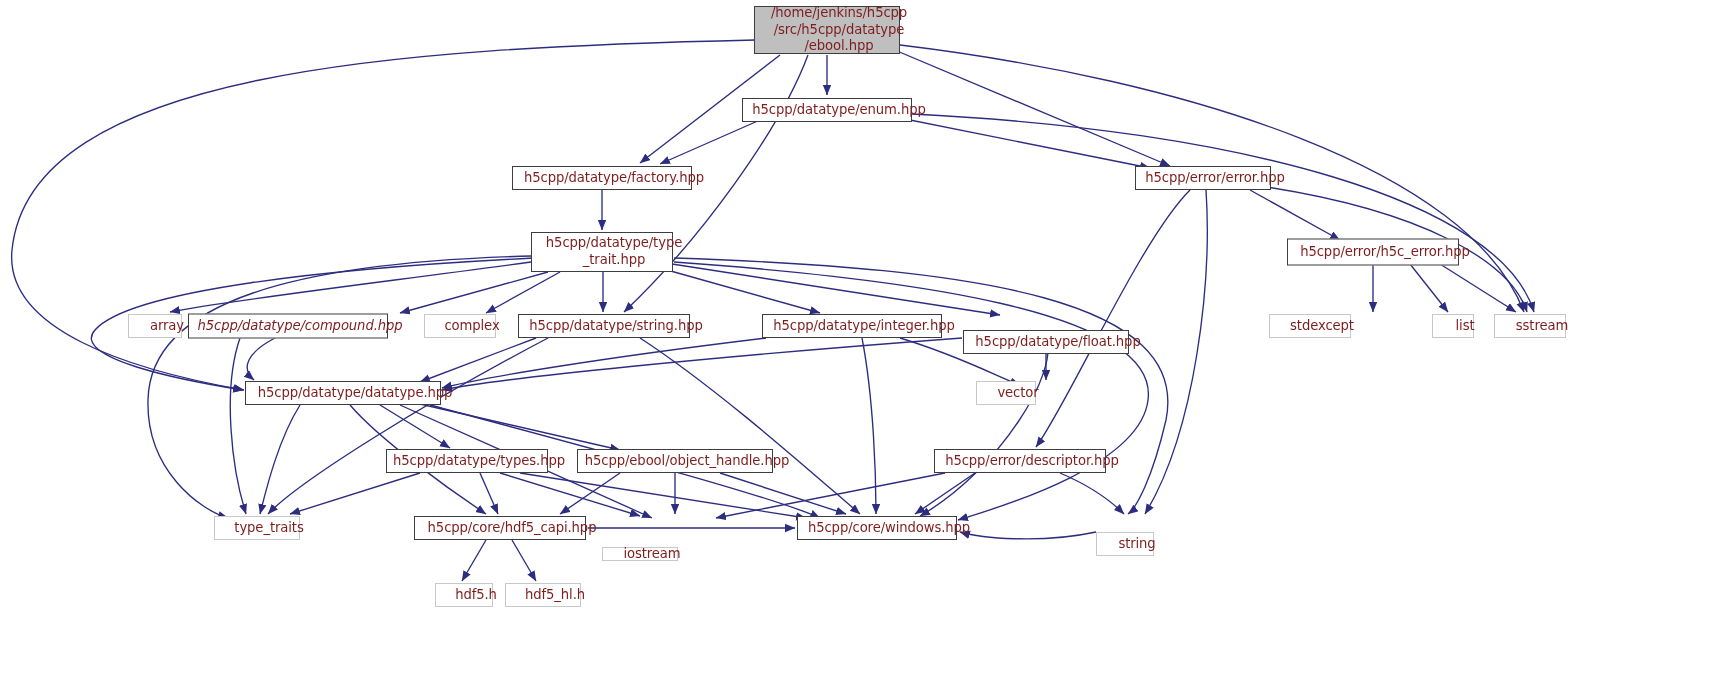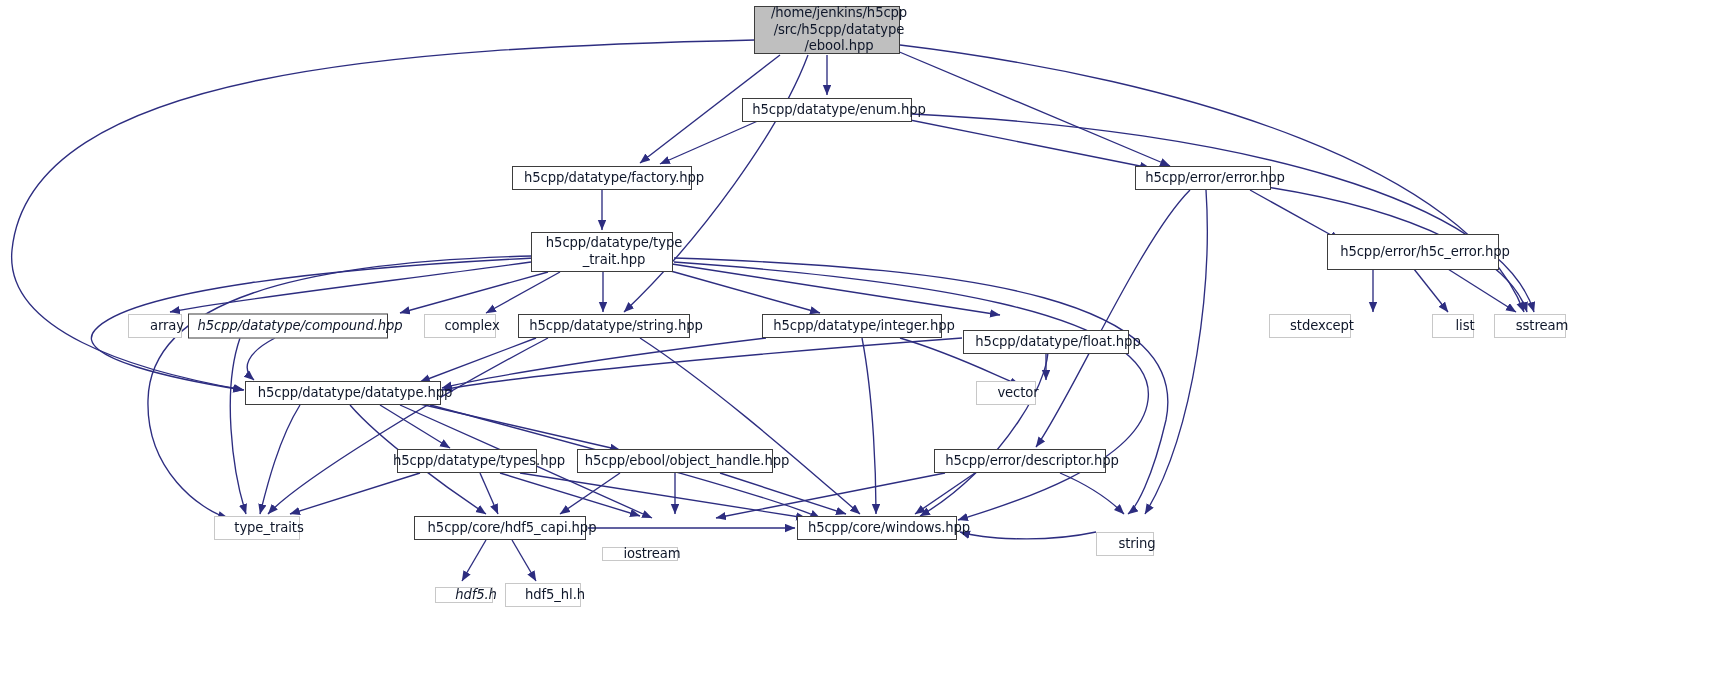--- a/index.html
+++ b/index.html
@@ -26,21 +26,21 @@
   .node {
     position: absolute;
     box-sizing: border-box;
     display: flex;
     align-items: center;
     justify-content: center;
     text-align: center;
     line-height: 1.12;
     white-space: pre;
     background: #ffffff;
-    color: #0f172a;
+    color: #7f1d1d;
     font-size: 13.2px;
     letter-spacing: -0.1px;
     transform: translate(-50%, -50%);
     padding-left: 24px;
   }
   
   .node.hdr {            
     border: 1.6px solid #3d3d3d;
   }
   .node.sys {            
@@ -127,36 +127,36 @@
   </svg>
   <div id="nodes">
       <div class="node root multiline" style="left: 827px; top: 30px; width: 146px; height: 48px;">/home/jenkins/h5cpp
 /src/h5cpp/datatype
 /ebool.hpp</div>
       <div class="node hdr" style="left: 827px; top: 110px; width: 170px; height: 24px;">h5cpp/datatype/enum.hpp</div>
       <div class="node hdr" style="left: 602px; top: 178px; width: 180px; height: 24px;">h5cpp/datatype/factory.hpp</div>
       <div class="node hdr" style="left: 1203px; top: 178px; width: 136px; height: 24px;">h5cpp/error/error.hpp</div>
       <div class="node hdr multiline" style="left: 602px; top: 252px; width: 142px; height: 40px;">h5cpp/datatype/type
 _trait.hpp</div>
-      <div class="node hdr" style="left: 1373px; top: 252px; width: 172px; height: 36px; margin-left: 40px;">h5cpp/error/h5c_error.hpp</div>
+      <div class="node hdr" style="left: 1373px; top: 252px; width: 172px; height: 27px;">h5cpp/error/h5c_error.hpp</div>
       <div class="node sys" style="left: 155px; top: 326px; width: 54px; height: 24px;">array</div>
       <div class="node hdr" style="left: 288px; top: 326px; width: 200px; height: 25px; font-style: italic;">h5cpp/datatype/compound.hpp</div>
       <div class="node sys" style="left: 460px; top: 326px; width: 72px; height: 24px;">complex</div>
       <div class="node hdr" style="left: 604px; top: 326px; width: 172px; height: 24px;">h5cpp/datatype/string.hpp</div>
       <div class="node hdr" style="left: 852px; top: 326px; width: 180px; height: 24px;">h5cpp/datatype/integer.hpp</div>
       <div class="node hdr" style="left: 1046px; top: 326px; width: 166px; height: 24px; margin-top: 16px;">h5cpp/datatype/float.hpp</div>
       <div class="node sys" style="left: 1310px; top: 326px; width: 82px; height: 24px;">stdexcept</div>
       <div class="node sys" style="left: 1453px; top: 326px; width: 42px; height: 24px;">list</div>
       <div class="node sys" style="left: 1530px; top: 326px; width: 72px; height: 24px;">sstream</div>
       <div class="node hdr" style="left: 343px; top: 393px; width: 196px; height: 24px;">h5cpp/datatype/datatype.hpp</div>
       <div class="node sys" style="left: 1006px; top: 393px; width: 60px; height: 24px;">vector</div>
-      <div class="node hdr" style="left: 467px; top: 461px; width: 140px; height: 24px;">h5cpp/datatype/types.hpp</div>
+      <div class="node hdr" style="left: 467px; top: 461px; width: 162px; height: 24px;">h5cpp/datatype/types.hpp</div>
       <div class="node hdr" style="left: 675px; top: 461px; width: 196px; height: 24px;">h5cpp/ebool/object_handle.hpp</div>
       <div class="node hdr" style="left: 1020px; top: 461px; width: 172px; height: 24px;">h5cpp/error/descriptor.hpp</div>
       <div class="node sys" style="left: 257px; top: 528px; width: 86px; height: 24px;">type_traits</div>
       <div class="node hdr" style="left: 500px; top: 528px; width: 172px; height: 24px;">h5cpp/core/hdf5_capi.hpp</div>
       <div class="node sys" style="left: 640px; top: 528px; width: 76px; height: 14px; margin-top: 26px;">iostream</div>
       <div class="node hdr" style="left: 877px; top: 528px; width: 160px; height: 24px;">h5cpp/core/windows.hpp</div>
       <div class="node sys" style="left: 1125px; top: 528px; width: 58px; height: 24px; margin-top: 16px;">string</div>
-      <div class="node sys" style="left: 464px; top: 595px; width: 58px; height: 16px; font-style: italic;">hdf5.h</div>
+      <div class="node sys" style="left: 464px; top: 595px; width: 58px; height: 24px;">hdf5.h</div>
       <div class="node sys" style="left: 543px; top: 595px; width: 76px; height: 24px;">hdf5_hl.h</div>
     </div>
 </div>
 
 </body></html>

